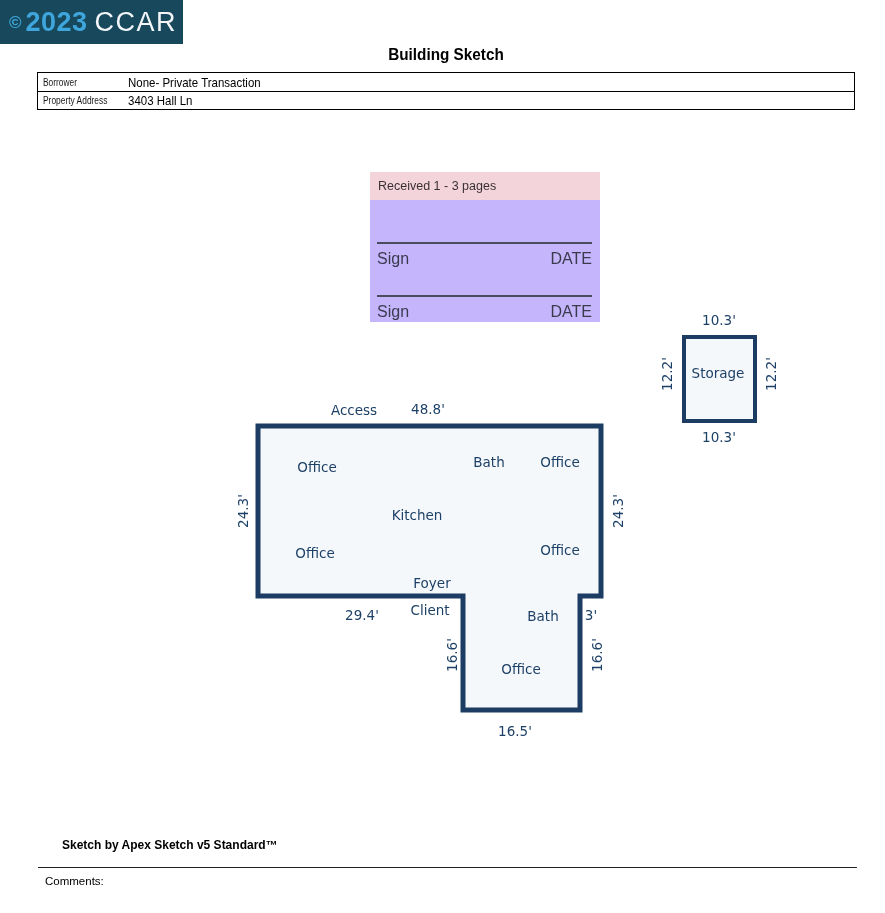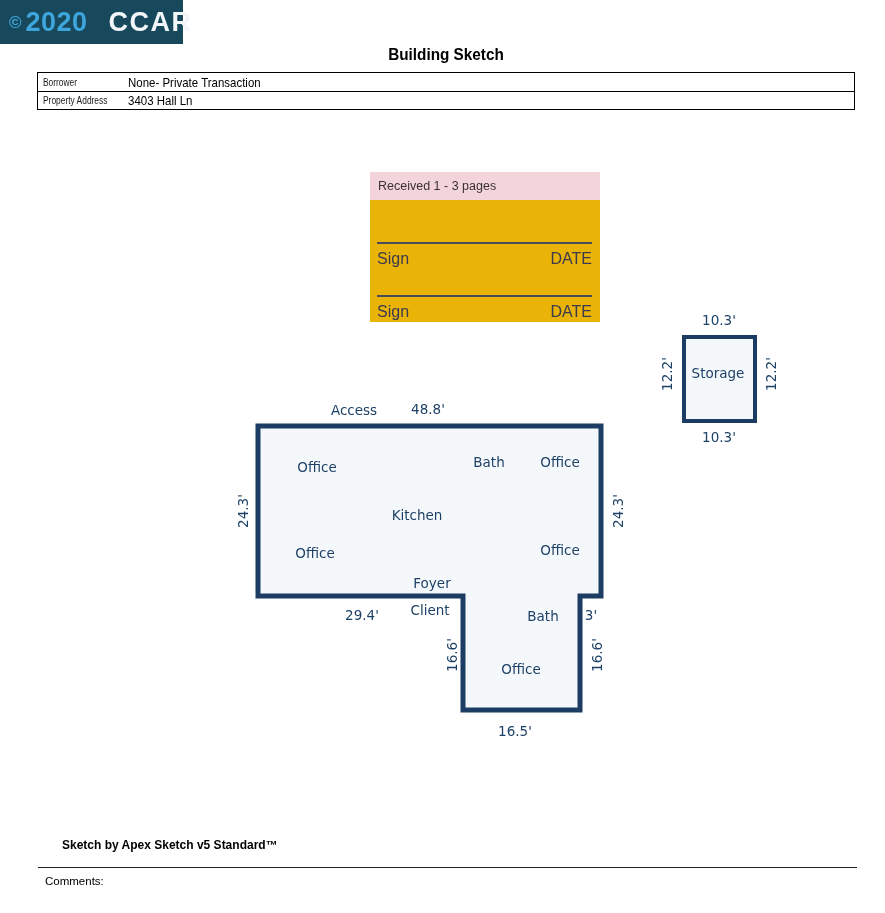--- a/index.html
+++ b/index.html
@@ -5,53 +5,53 @@
   html,body{margin:0;padding:0;}
   body{
     width:885px;height:913px;position:relative;background:#ffffff;
     font-family:"Liberation Sans",sans-serif;color:#000;overflow:hidden;
   }
   
   .logo{position:absolute;left:0;top:0;width:183px;height:44px;background:#17485c;
         display:flex;align-items:center;padding-left:9px;box-sizing:border-box;}
   .logo .copy{color:#3ea6dc;font-size:17px;font-weight:bold;margin-right:4px;line-height:1;}
   .logo .year{color:#3ea6dc;font-size:27px;font-weight:bold;letter-spacing:.5px;line-height:1;}
-  .logo .name{color:#f2f6f8;font-size:27px;font-weight:700;margin-left:21px;letter-spacing:1.5px;line-height:1;}
+  .logo .name{color:#f2f6f8;font-size:27px;font-weight:400;margin-left:7px;letter-spacing:1.5px;line-height:1;}
   
   .title{position:absolute;left:446px;top:45px;transform:translateX(-50%) scaleX(.9);
          transform-origin:50% 50%;font-size:17px;font-weight:bold;white-space:nowrap;}
   
   .itable{position:absolute;left:37px;top:72px;width:818px;border:1px solid #000;box-sizing:border-box;}
   .irow{position:relative;height:17.5px;border-bottom:1px solid #000;}
   .irow:last-child{border-bottom:none;}
   .flabel,.fvalue{position:absolute;top:50%;white-space:nowrap;}
   .flabel{font-size:10.5px;color:#1a1a1a;transform:translateY(-50%) scaleX(.8);transform-origin:0 50%;}
   .fvalue{font-size:13.5px;color:#000;transform:translateY(-50%) scaleX(.85);transform-origin:0 50%;}
   
-  .stamp{position:absolute;left:370px;top:172px;width:230px;height:150px;background:#eab308;}
+  .stamp{position:absolute;left:370px;top:172px;width:230px;height:150px;background:#c4b5fd;}
   .stamp-head{height:28px;background:#f3d4da;color:#3a3136;font-size:12.5px;line-height:28px;
               padding-left:8px;white-space:nowrap;}
   .sig-line{position:absolute;left:7px;width:215px;height:2px;background:#4b4b5e;}
   .sig-label{position:absolute;font-size:16px;color:#3b3b4d;white-space:nowrap;}
   
   .pl{position:absolute;transform:translate(-50%,-50%);font-size:13.5px;color:#1d4066;
       font-family:"DejaVu Sans",sans-serif;white-space:nowrap;}
   .pl.v{transform:translate(-50%,-50%) rotate(-90deg);}
   
   .credit{position:absolute;left:62px;top:838px;font-size:12px;font-weight:bold;color:#000;white-space:nowrap;}
   .footline{position:absolute;left:38px;top:867px;width:819px;height:1px;background:#222;}
   .comments{position:absolute;left:45px;top:875px;font-size:11.5px;color:#000;}
   svg{position:absolute;left:0;top:0;}
 </style>
 </head>
 <body>
 
 <div class="logo">
   <span class="copy">©</span>
-  <span class="year">2020</span>
+  <span class="year">2023</span>
   <span class="name">CCAR</span>
 </div>
 
 <div class="title">Building Sketch</div>
 
 <div class="itable">
   <div class="irow">
     <span class="flabel" style="left:5px">Borrower</span>
     <span class="fvalue" style="left:90px">None- Private Transaction</span>
   </div>

